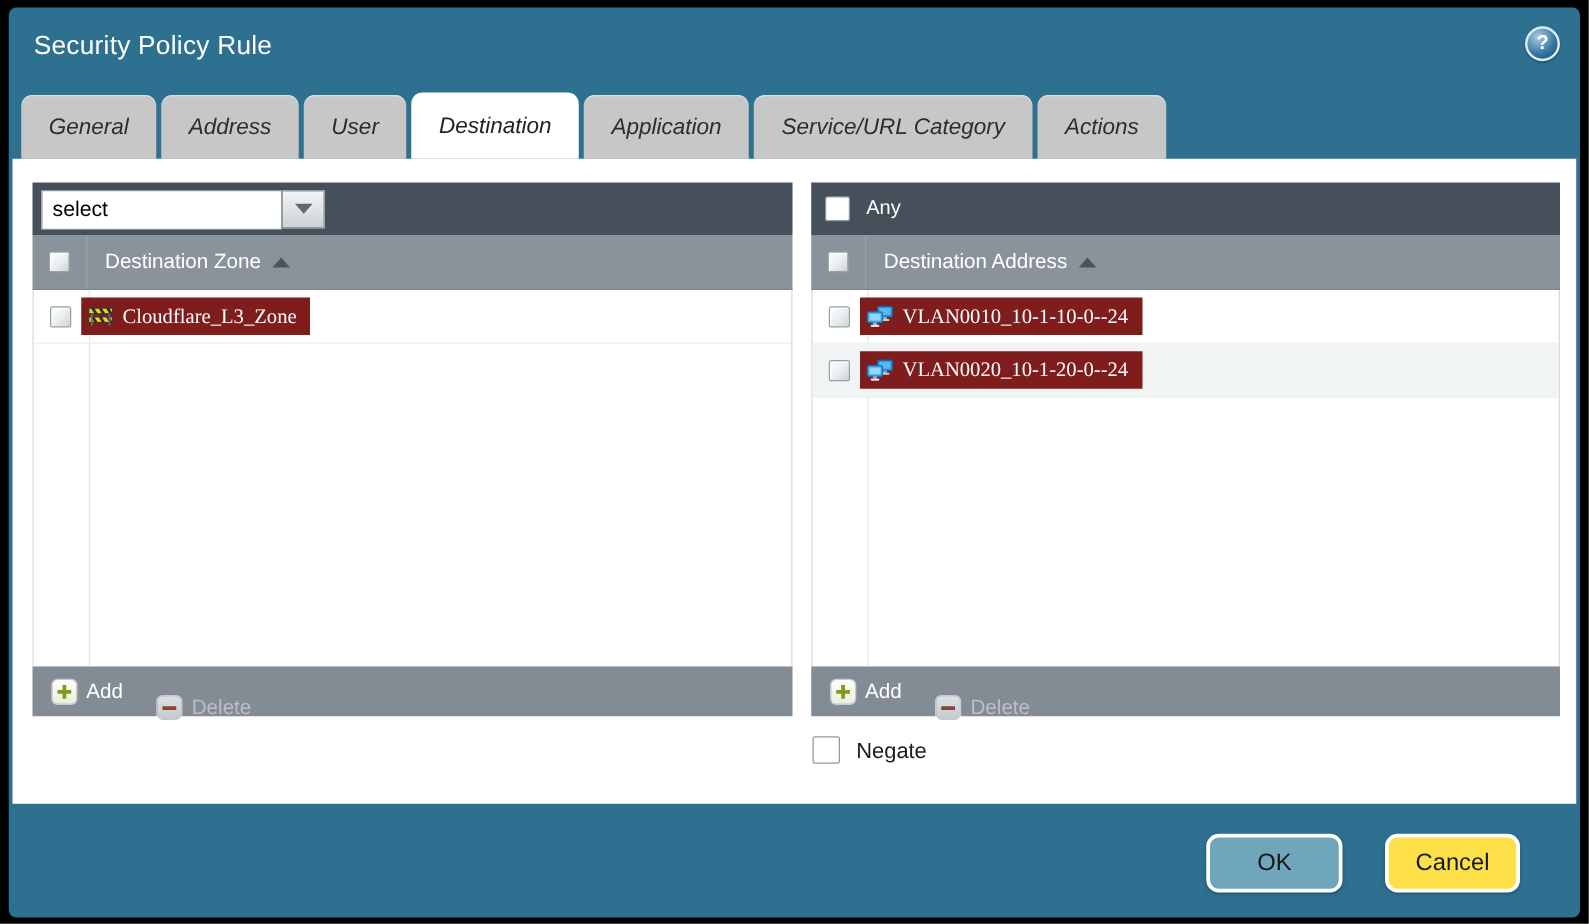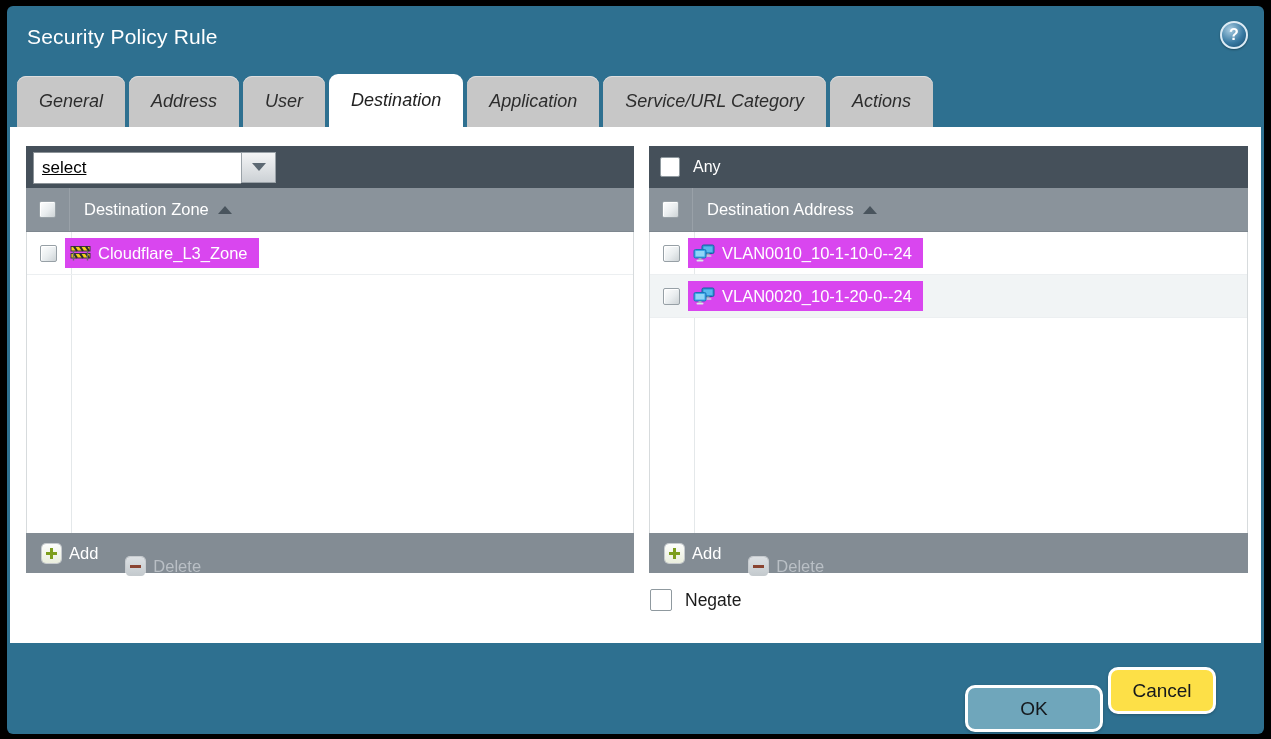--- a/index.html
+++ b/index.html
@@ -50,24 +50,23 @@
   .panel { position:absolute; top:19px; }
   .panel-left  { left:16px;  width:608px; }
   .panel-right { left:639px; width:599px; }
 
   .panel-toolbar {
     height:42px; background:#45505a;
     display:flex; align-items:center; padding:0 7px;
   }
   .select-wrap { display:flex; height:31px; }
   .select-input {
-    width:208px; height:31px; border:1px solid #8d9499; border-right:none;
+    width:192px; height:31px; border:1px solid #8d9499; border-right:none;
     font-size:17px; padding:15px 8px; color:#000; outline:none;
     font-family:"Liberation Sans", sans-serif;
-    text-decoration:underline;
   }
   .select-btn {
     width:35px; height:31px;
     background:linear-gradient(#f4f5f6,#ccd1d5);
     border:1px solid #9aa2a8;
     display:flex; align-items:center; justify-content:center; cursor:pointer;
   }
   .tri-down {
     width:0; height:0;
     border-left:7px solid transparent; border-right:7px solid transparent;
@@ -108,23 +107,23 @@
     border-left:1px solid #d7dbdd; border-right:1px solid #d7dbdd;
   }
   .body-colsep { position:absolute; left:44px; top:0; bottom:0; border-left:1px solid #e4e8ea; }
   .row {
     height:43px; display:flex; align-items:center;
     border-bottom:1px solid #eceff1; position:relative;
   }
   .row.alt { background:#f1f4f5; }
   .row .cb-bevel { margin-left:13px; }
   .tag {
-    margin-left:8px; height:30px; background:#d946ef; color:#fff;
+    margin-left:8px; height:30px; background:#7f1d1d; color:#fff;
     display:flex; align-items:center; gap:7px; padding:0 11px 0 5px;
-    font-size:16.5px; cursor:pointer;
+    font-size:16.5px; cursor:pointer;font-family:Liberation Serif, serif;
   }
   .tag svg { display:block; }
 
   .panel-footer {
     height:40px; background:#838c94;
     display:flex; align-items:center; gap:28px; padding-left:16px;
   }
   .action { display:flex; align-items:center; gap:8px; font-size:16.5px; cursor:pointer; }
   .icon-box {
     width:19px; height:19px; border-radius:4px; position:relative;
@@ -157,21 +156,21 @@
 
   
   .btn {
     position:absolute; top:661px; height:47px;
     border:3px solid #fff; border-radius:10px;
     display:flex; align-items:center; justify-content:center;
     font-size:19px; color:#14181c; cursor:pointer;
     box-shadow:0 1px 3px rgba(0,0,0,.25);
     font-family:"Liberation Sans", sans-serif;
   }
-  .btn-ok { left:958px; width:138px; background:#6fa6bb;margin-top:18px; }
+  .btn-ok { left:958px; width:109px; background:#6fa6bb; }
   .btn-cancel { left:1101px; width:108px; background:#fde047; }
 </style>
 </head>
 <body>
 
 <div class="dialog">
 
   <div class="title-bar">
     <div class="title-text">Security Policy Rule</div>
     <div class="help">

